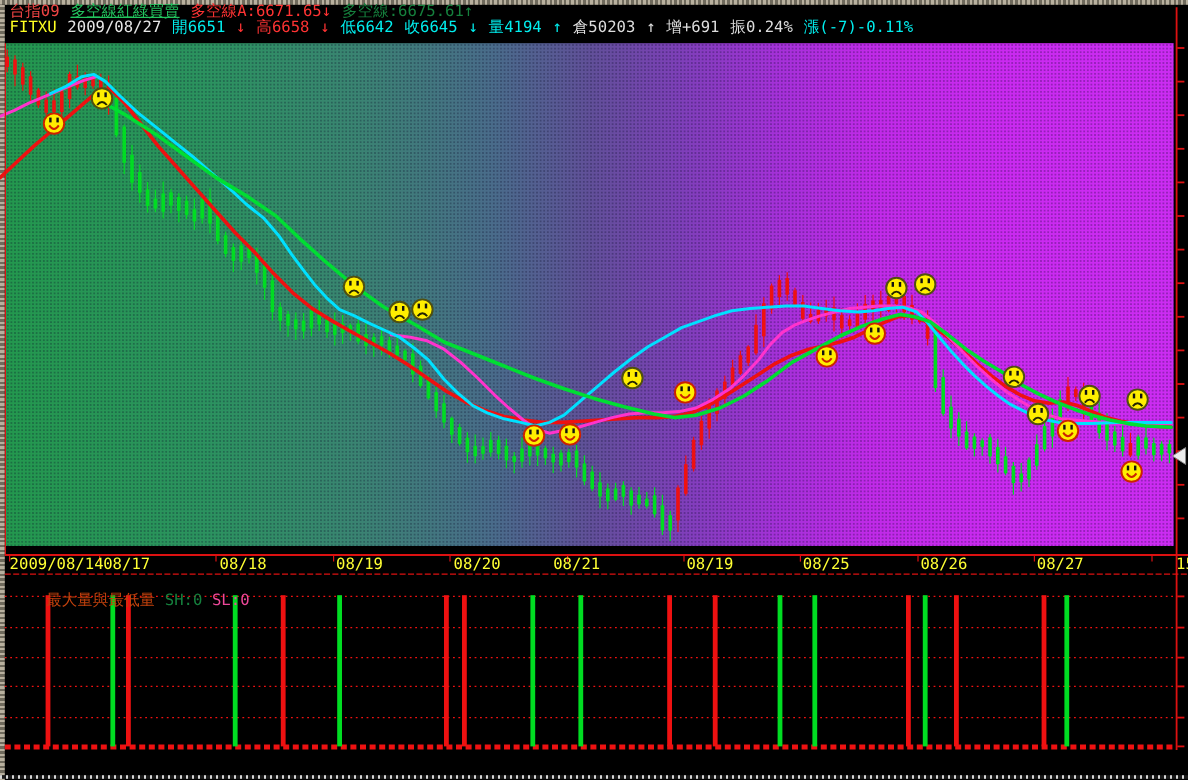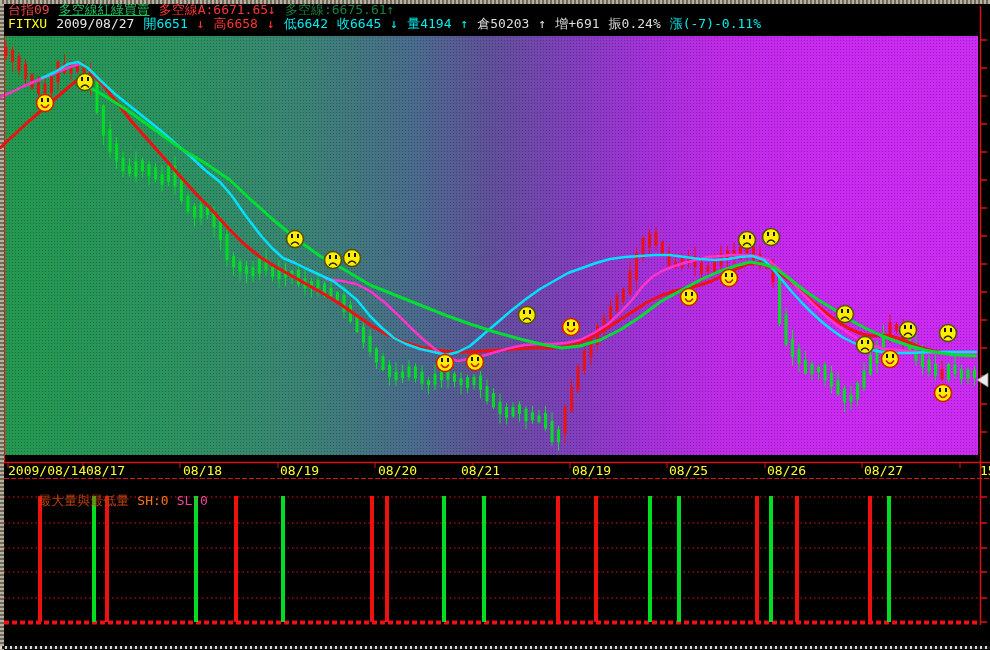--- a/index.html
+++ b/index.html
@@ -541,18 +541,18 @@
       <div class="xlab" style="left: 378px;">08/20</div>
       <div class="xlab" style="left: 461px;">08/21</div>
       <div class="xlab" style="left: 572px;">08/19</div>
       <div class="xlab" style="left: 669px;">08/25</div>
       <div class="xlab" style="left: 767px;">08/26</div>
       <div class="xlab" style="left: 864px;">08/27</div>
       <div class="xlab" style="left: 980px;">15</div>
     </div>
 
   <div id="vol-header">
-    <span style="color: #c2410c;">最大量與最低量</span><span style="color: #f97316;">SH:0</span><span style="color: #ec4899;">SL:0</span>
+    <span style="color: #c2410c;">最大量與最低量</span><span style="color: #15803d;">SH:0</span><span style="color: #ec4899;">SL:0</span>
   </div>
 
 
   <div id="border-bottom"></div>
 </div>
 
 </body></html>

